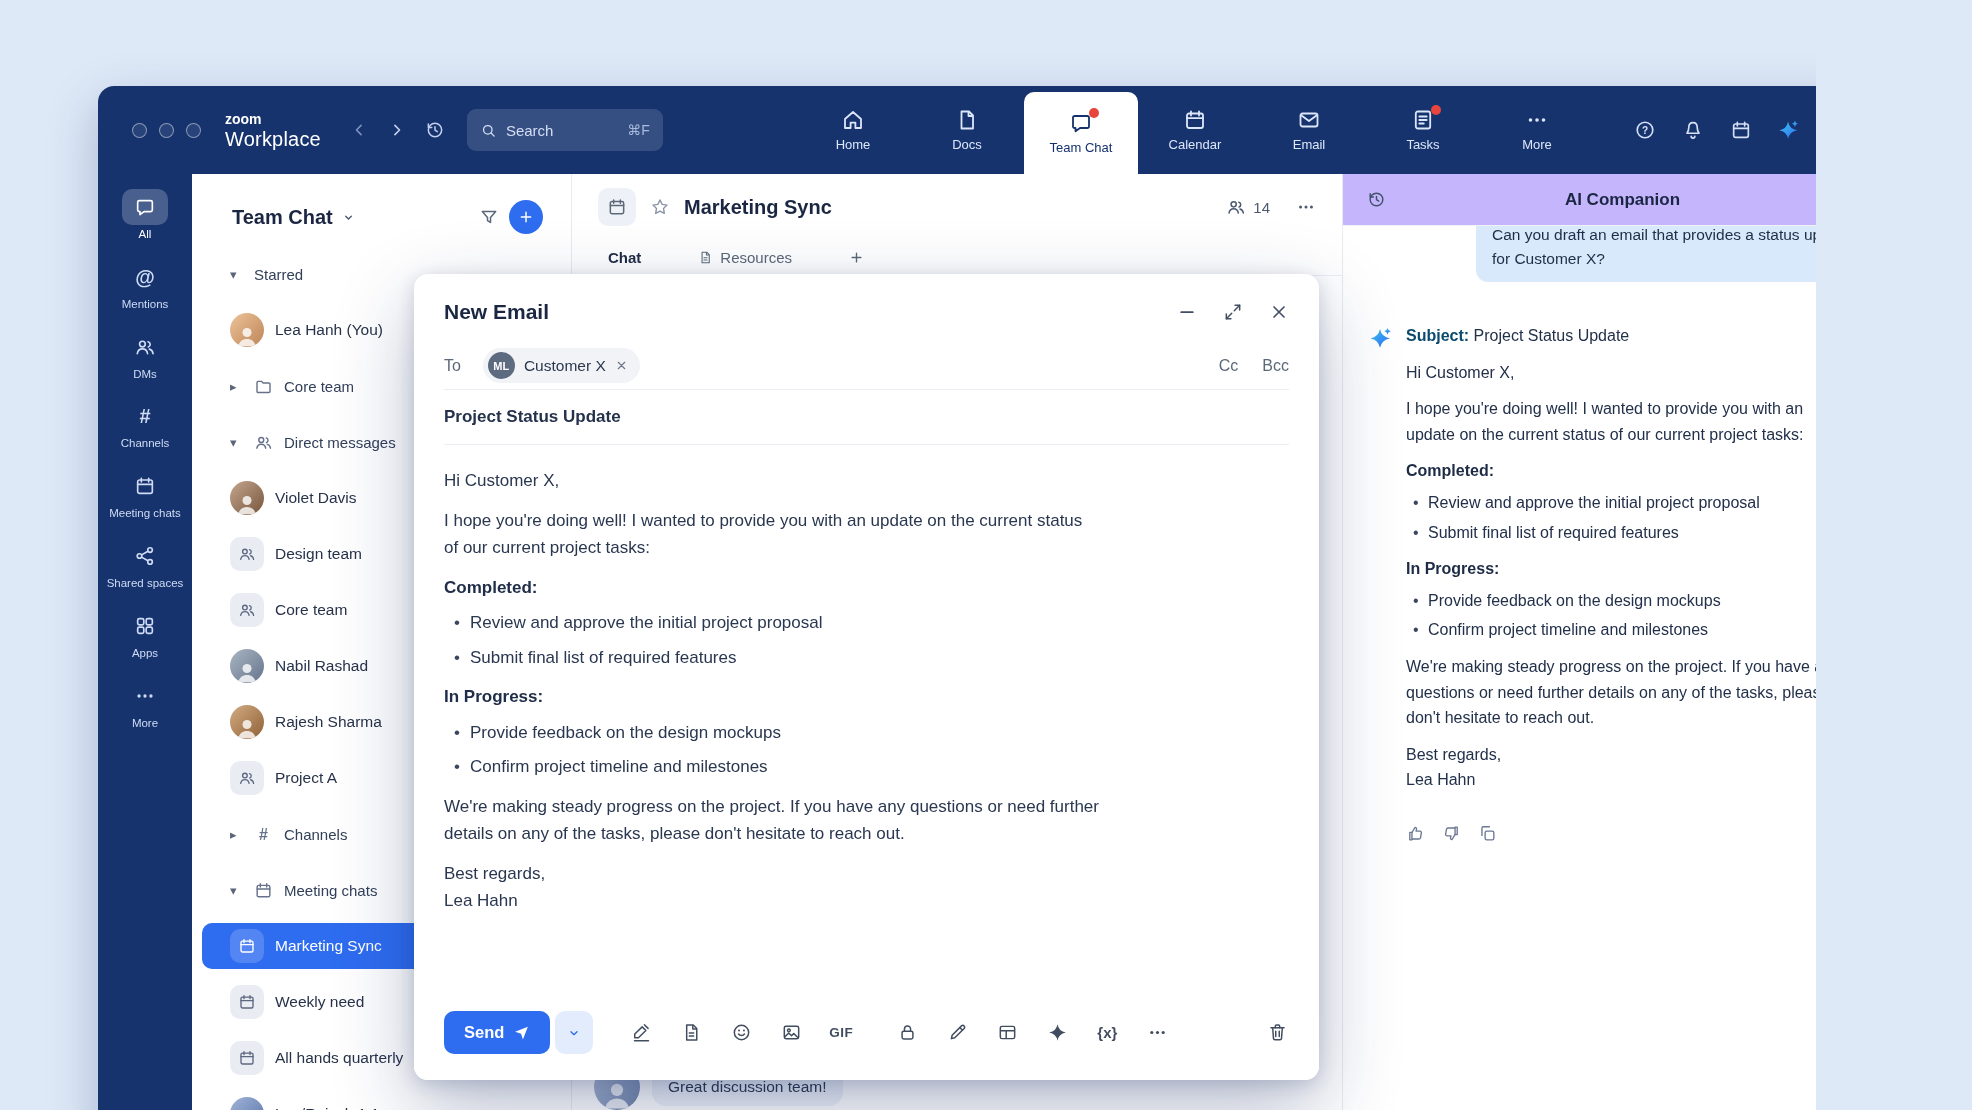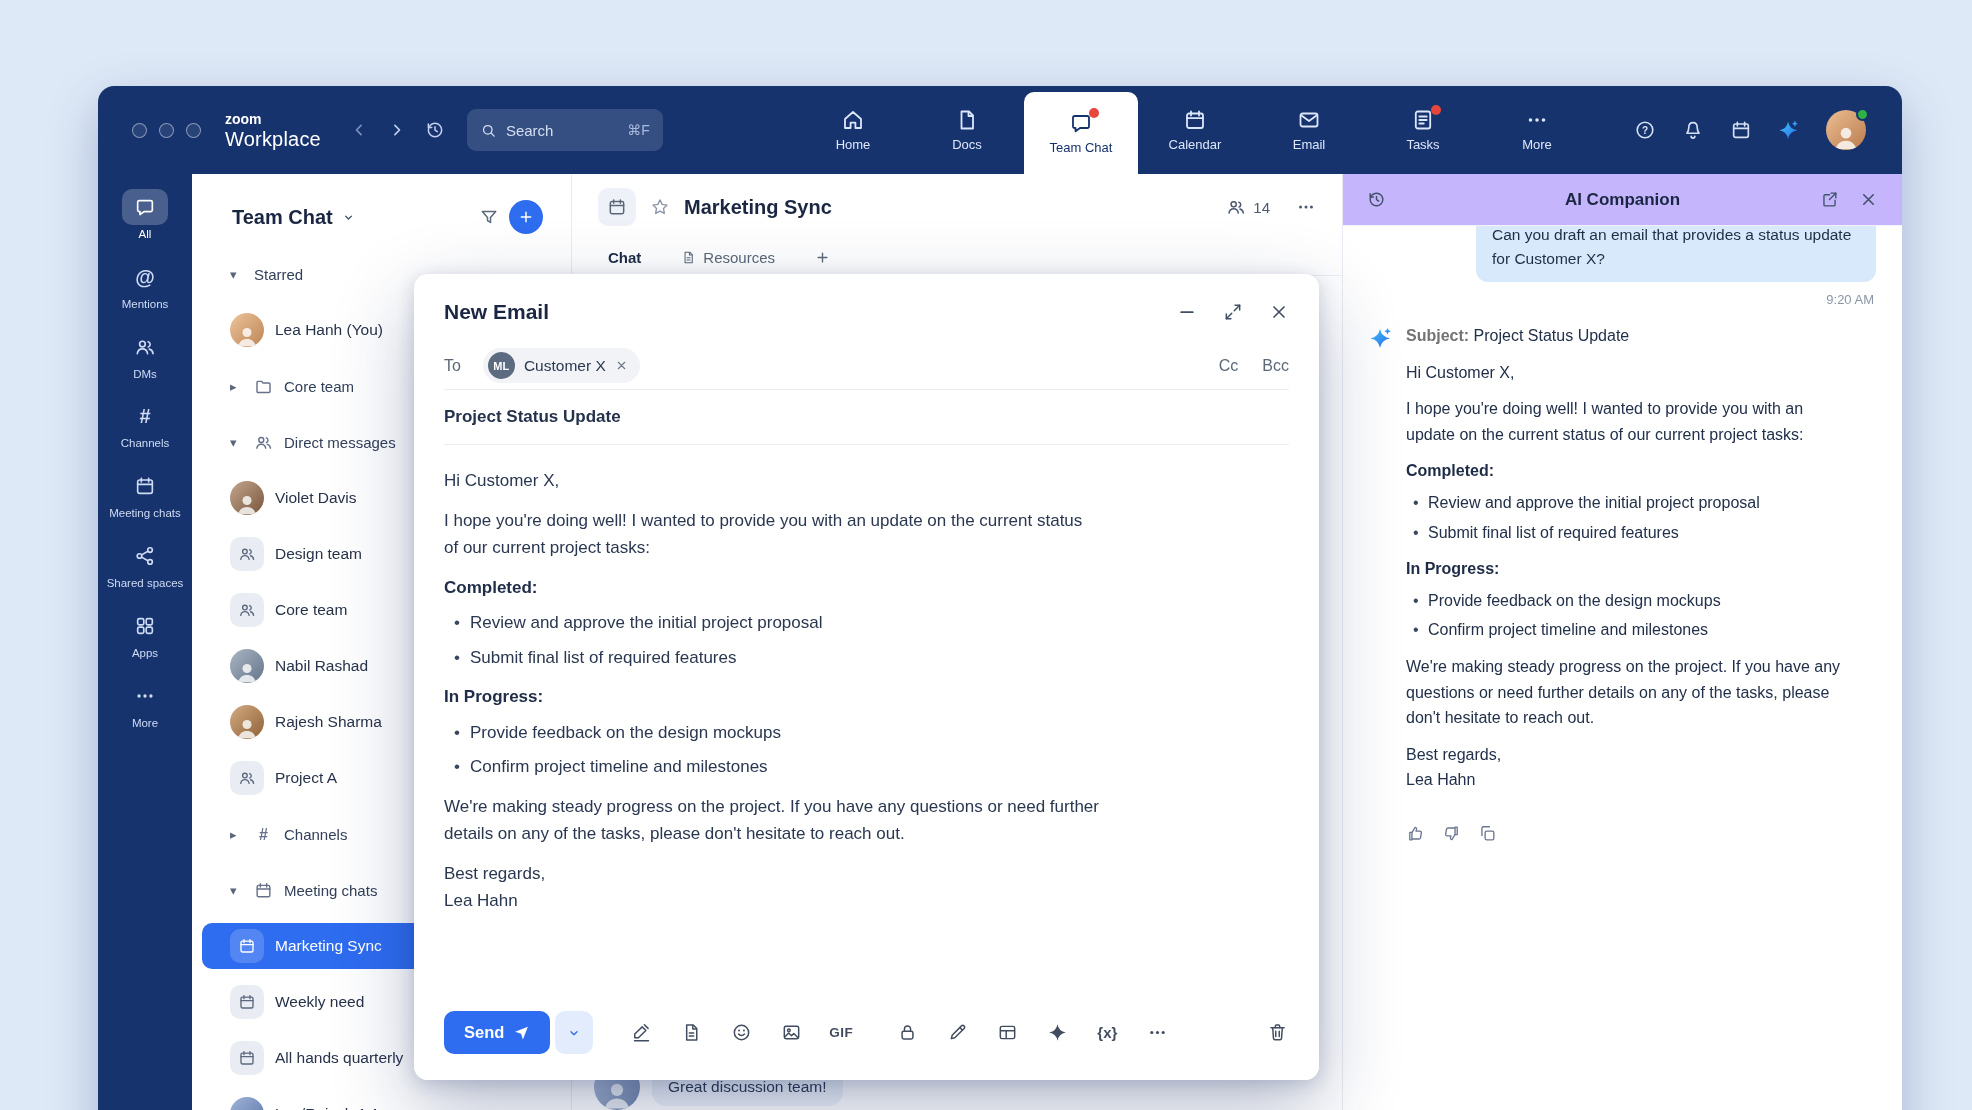--- a/index.html
+++ b/index.html
@@ -1,18 +1,18 @@
 <!DOCTYPE html>
 <html><head>
 <meta charset="utf-8">
 <style>
   *{margin:0;padding:0;box-sizing:border-box}
   html,body{width:1972px;height:1110px}
   body{font-family:"Liberation Sans","DejaVu Sans",sans-serif;background:#dee9f7;overflow:hidden}
-  .screen{position:relative;width:1972px;height:1110px;overflow:hidden}
+  .screen{position:relative;width:1816px;height:1110px;overflow:hidden}
   .ic{display:block}
   button{font-family:inherit}
 
   
   .window{position:absolute;left:98px;top:86px;width:1804px;height:1200px;border-radius:16px 16px 0 0;background:#fff;box-shadow:0 18px 50px rgba(21,48,110,.28)}
 
   
   .topbar{position:absolute;top:0;left:0;right:0;height:88px;background:#16336e;border-radius:16px 16px 0 0;display:flex;align-items:center;padding-left:34px;color:#dbe5f8}
   .traffic{display:flex;gap:12px;margin-right:24px}
   .light{width:15px;height:15px;border-radius:50%;border:1.5px solid rgba(255,255,255,.45);background:rgba(255,255,255,.08)}
@@ -80,21 +80,21 @@
   .cal-tile{width:38px;height:38px;border-radius:10px;background:#eef2f8;color:#5b6878;display:flex;align-items:center;justify-content:center;flex:0 0 38px}
   .cal-tile .ic{width:20px;height:20px}
   .star-btn{background:none;border:0;color:#8a94a6;cursor:pointer}
   .star-btn .ic{width:20px;height:20px}
   .chat-title{font-size:20px;font-weight:700;color:#1b2742}
   .mh-right{margin-left:auto;display:flex;align-items:center;gap:26px;color:#4c5970}
   .members{display:flex;align-items:center;gap:7px;font-size:15px;cursor:pointer}
   .members .ic{width:20px;height:20px}
   .mh-right .iconbtn{background:none;border:0;color:#4c5970;cursor:pointer}
   .mh-right .ic{width:20px;height:20px}
-  .main-tabs{height:36px;display:flex;padding:0 36px;gap:40px;border-bottom:1px solid #eceff4}
+  .main-tabs{height:36px;display:flex;padding:0 36px;gap:57px;border-bottom:1px solid #eceff4}
   .mtab{font-size:15px;color:#5b6878;background:none;border:0;cursor:pointer;display:flex;align-items:center;gap:7px}
   .mtab.active{color:#1f2b44;font-weight:700}
   .mtab .ic{width:15px;height:15px}
   .addtab{background:none;border:0;color:#5b6878;cursor:pointer}
   .addtab .ic{width:15px;height:15px}
   .msg-row{position:absolute;left:22px;top:890px;display:flex;gap:12px;align-items:flex-start}
   .msg-av{width:46px;height:46px;border-radius:50%;position:relative;overflow:hidden;flex:0 0 46px}
   .msg-av .ic{position:absolute;bottom:-3px;left:50%;transform:translateX(-50%);width:78%;height:78%;color:rgba(255,255,255,.8)}
   .msg-bubble{background:#eef2f8;border-radius:4px 14px 14px 14px;padding:10px 16px;font-size:15.5px;color:#2c3850;margin-top:4px}
 
@@ -107,21 +107,21 @@
   .ai-head .right{margin-left:auto;display:flex;gap:20px;z-index:3}
   .ai-scroll{position:absolute;top:52px;left:0;right:0;bottom:0;overflow:hidden;padding:0 26px}
   .bubble{margin:-14px 0 0 auto;max-width:400px;background:#d7e9fb;border-radius:12px;padding:11px 16px;font-size:15.5px;line-height:1.55;color:#1f2d45}
   .ai-time{text-align:right;font-size:13px;color:#8b96a8;margin:10px 2px 16px 0}
   .ai-answer{display:flex;gap:13px}
   .ai-spark{flex:0 0 24px;padding-top:3px}
   .ai-spark .ic{width:24px;height:24px}
   .ai-text{font-size:16px;line-height:1.6;color:#22304a;max-width:443px}
   .ai-text p{margin:0 0 11px}
   .ai-text .b{font-weight:700;color:#1d2b46;margin-bottom:6px}
-  .ai-text b{color:#737373}
+  .ai-text b{color:#0c4a6e}
   .ai-text ul{list-style:none;margin:0 0 11px}
   .ai-text li{position:relative;padding-left:22px;margin:4px 0}
   .ai-text li::before{content:"•";position:absolute;left:7px;color:#3a465e}
   .sig span{display:block}
   .ai-feedback{display:flex;gap:17px;margin:20px 0 0 37px;color:#6b7790}
   .ai-feedback .iconbtn{background:none;border:0;color:#6b7790;cursor:pointer}
   .ai-feedback .ic{width:19px;height:19px}
 
   
   .modal{position:absolute;left:414px;top:274px;width:905px;height:806px;background:#fff;border-radius:14px;box-shadow:0 30px 80px rgba(20,40,95,.30),0 4px 18px rgba(20,40,95,.18);z-index:40;overflow:hidden}

